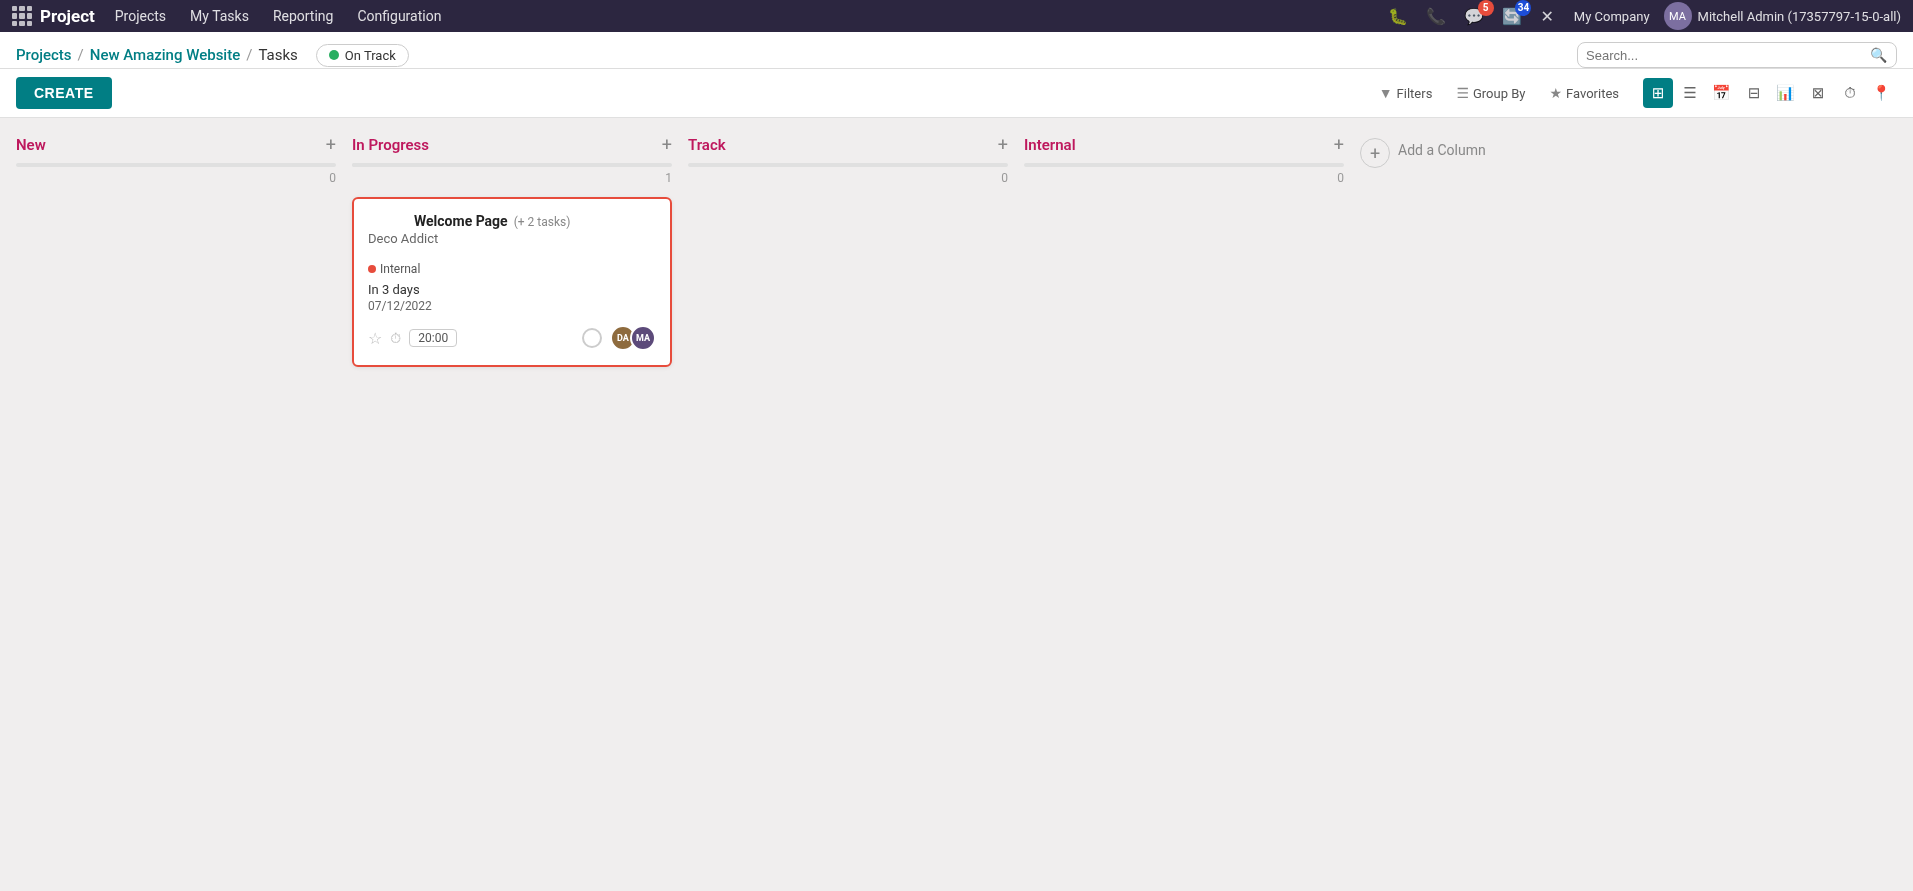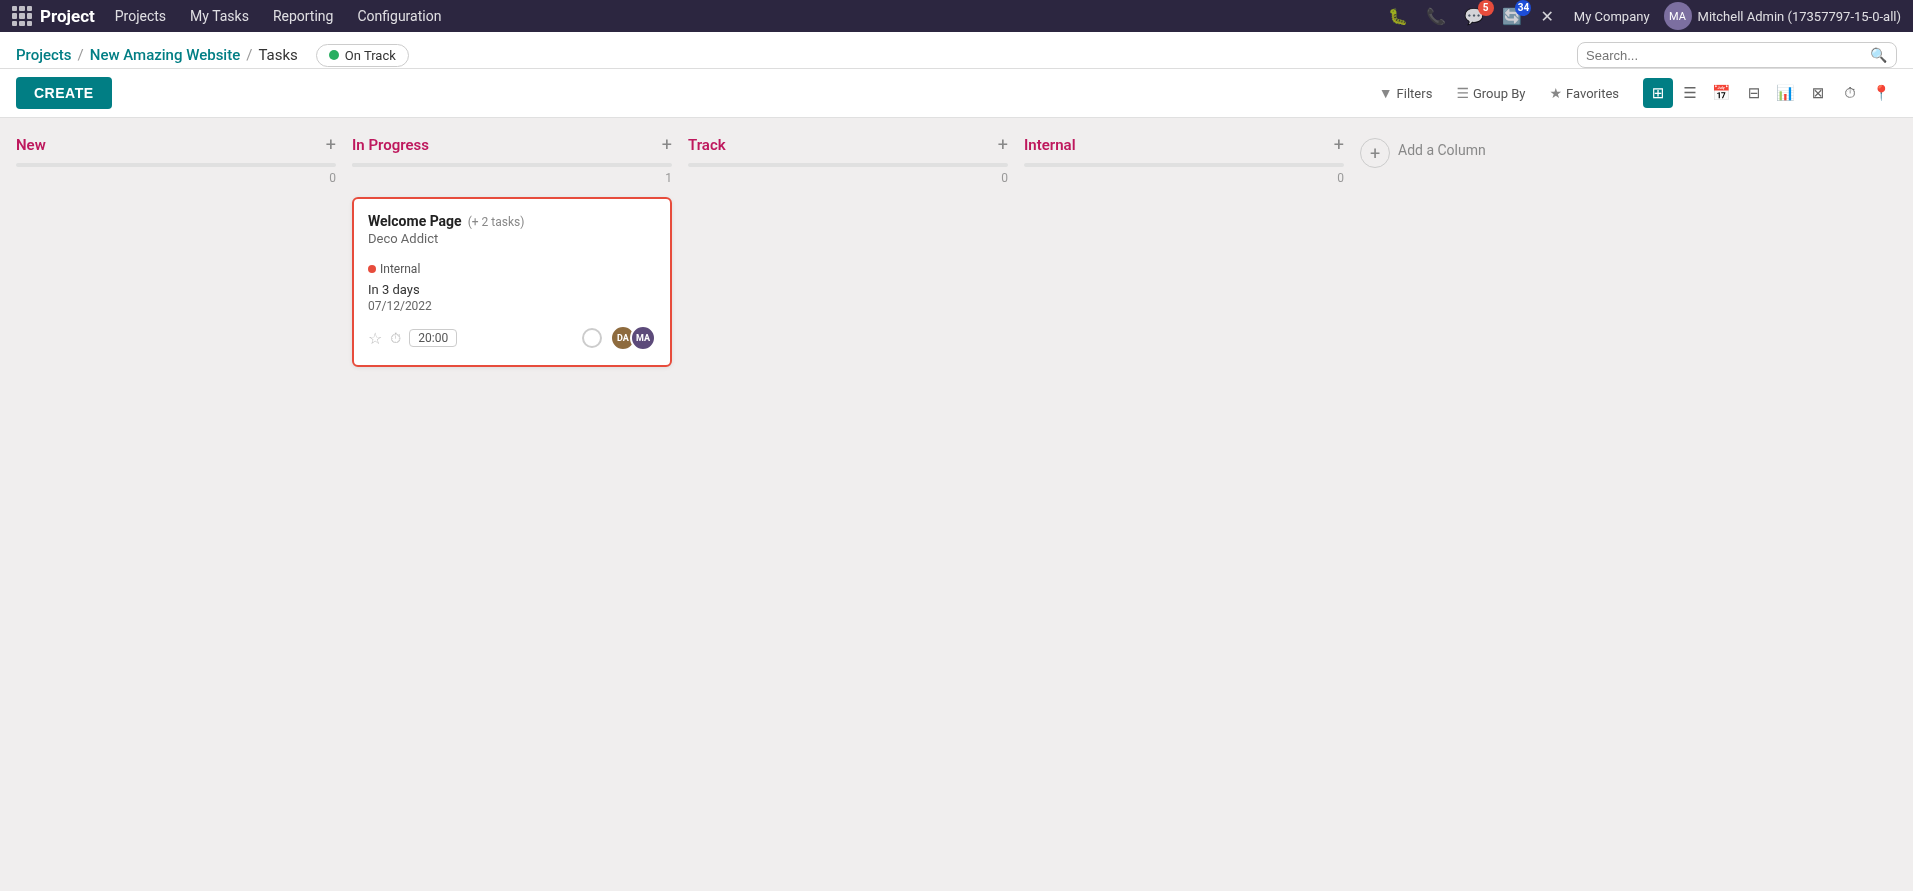--- a/index.html
+++ b/index.html
@@ -291,21 +291,21 @@
     <div class="kanban-column-header">
       <span class="kanban-column-title">In Progress</span>
       <span class="kanban-column-add">+</span>
     </div>
     <div class="kanban-progress-bar">
       <div class="kanban-progress-fill" style="width:60%; background:#e0e0e0;"></div>
     </div>
     <div class="kanban-count">1</div>
 
     <div class="kanban-card selected">
-      <div style="display:flex; align-items:baseline; gap:6px;">
+      <div style="display:flex; align-items:baseline; gap:6px;margin-left:46px;">
         <span class="kanban-card-title">Welcome Page</span>
         <span style="font-size:12px; color:#888; font-weight:400;">(+ 2 tasks)</span>
       </div>
       <div class="kanban-card-subtitle">Deco Addict</div>
       <div class="kanban-card-tag">
         <span class="tag-dot"></span>
         <span>Internal</span>
       </div>
       <div class="kanban-card-due">In 3 days</div>
       <div class="kanban-card-date">07/12/2022</div>

